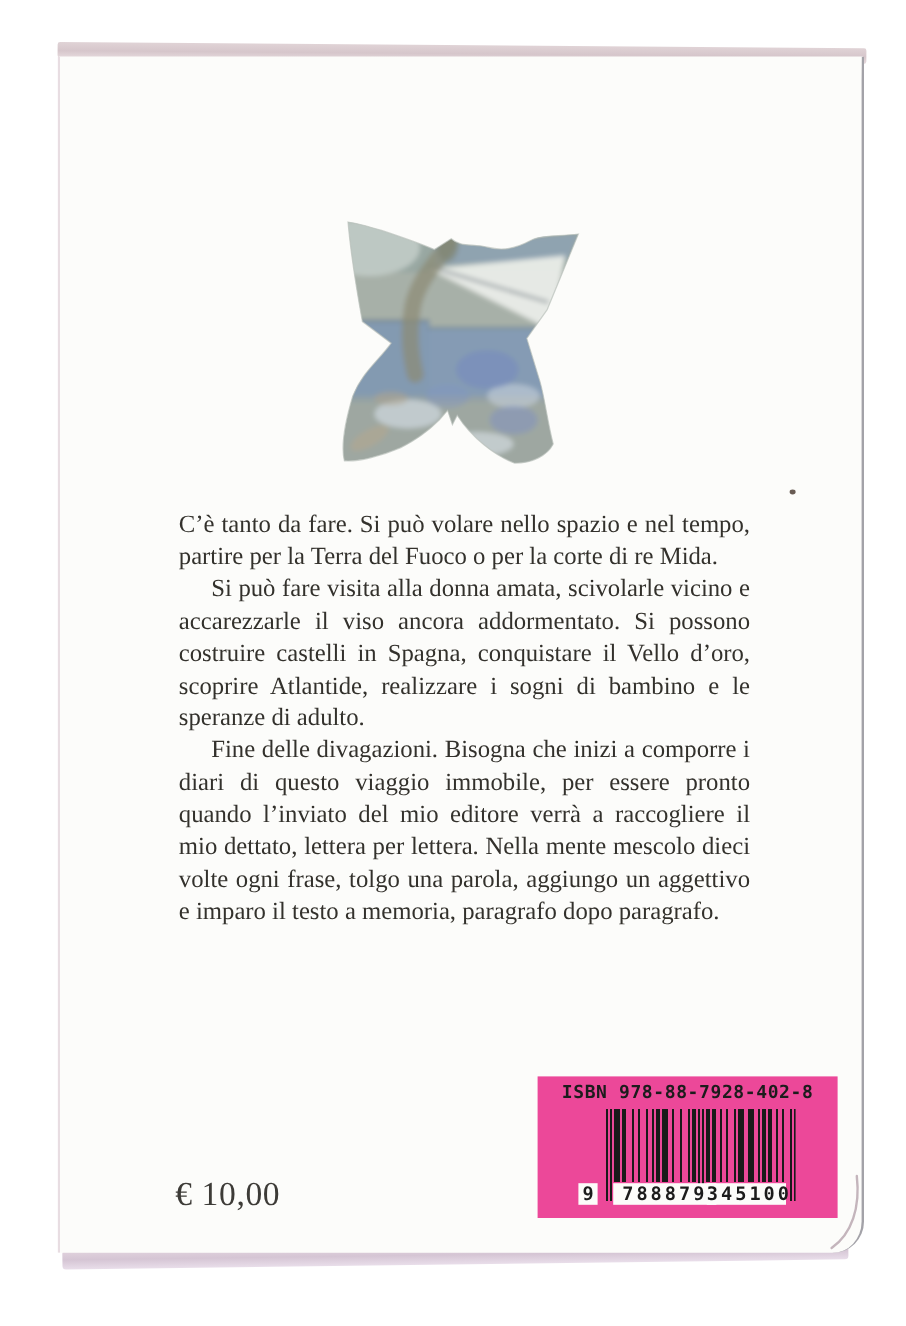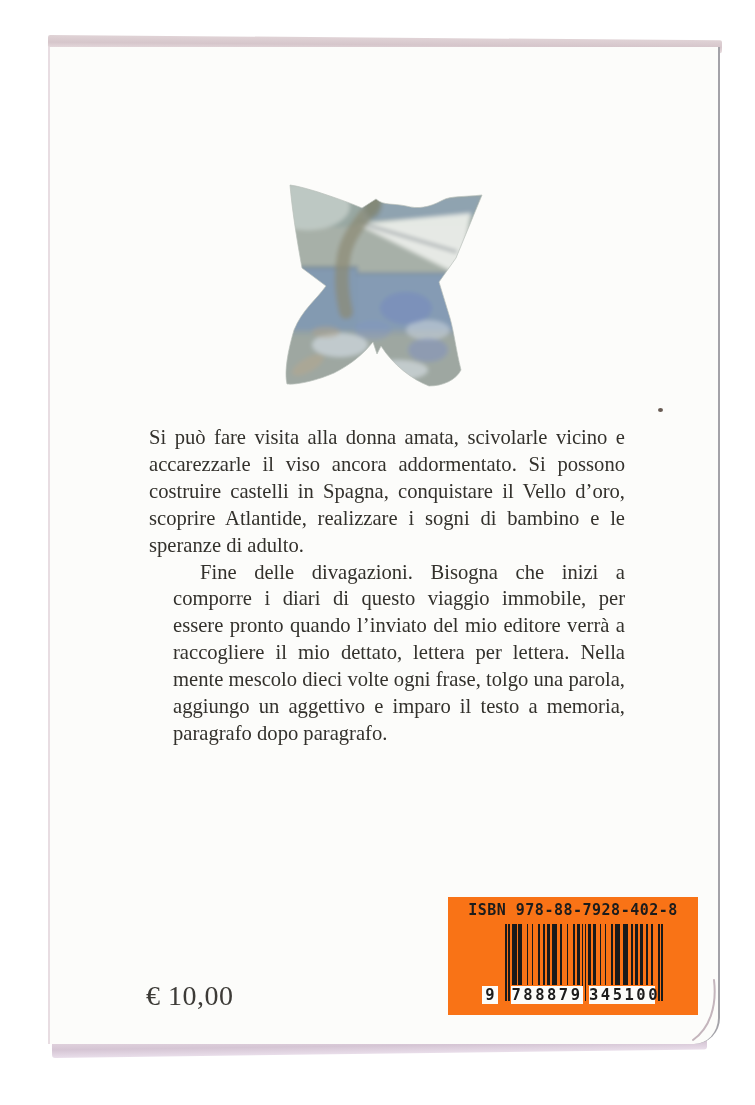--- a/index.html
+++ b/index.html
@@ -37,43 +37,43 @@
   
   .artwork{position:absolute;left:278px;top:180px;width:206px;height:215px;}
   
   .blurb{
     position:absolute;left:149px;top:424px;width:476px;
     color:#33312c;
     font-size:20.6px;line-height:26.9px;
     text-align:justify;
   }
   .blurb p{margin:0;}
-  .blurb p + p{text-indent:27px;margin-left:24px;}
+  .blurb p + p{text-indent:27px;}
   
   .price{
     position:absolute;left:146px;top:980px;
     color:#3d3b37;font-size:28px;letter-spacing:.5px;
   }
   
-  .isbn-block{position:absolute;left:448px;top:897px;width:250px;height:118px;background:#f97316;}
+  .isbn-block{position:absolute;left:448px;top:897px;width:250px;height:118px;background:#ec4899;}
   .isbn-label{
     position:absolute;left:0;top:4px;width:250px;text-align:center;
     font-family:"DejaVu Sans Mono", monospace;
     font-size:15px;font-weight:600;letter-spacing:.5px;color:#1c1c1c;
     white-space:nowrap;
   }
   .bars{position:absolute;left:57px;top:27px;width:158px;height:77px;}
   .bc-digit{
     position:absolute;
     font-family:"DejaVu Sans Mono", monospace;
     font-size:15.5px;font-weight:600;color:#1c1c1c;
     top:89px;text-align:center;background:#fcfcfa;
   }
   .bc-first{left:34px;width:16px;letter-spacing:0;}
-  .bc-left{left:63px;width:72px;letter-spacing:2.5px;}
+  .bc-left{left:63px;width:86px;letter-spacing:2.5px;}
   .bc-right{left:141px;width:66px;letter-spacing:2.5px;}
 </style>
 </head>
 <body>
 
 <div class="edge-top"></div>
 <div class="edge-bottom"></div>
 
 <div class="book-cover"></div>
 
@@ -129,20 +129,21 @@
     <ellipse cx="48" cy="152" rx="14" ry="6" fill="#b0a48d" opacity="0.5"></ellipse>
   </g>
   <path d="M12,5 C14,28 18,55 24,88 L48,106 C38,120 24,130 16,150 C10,170 6,192 9,204
            C20,205 40,200 56,193 C70,186 80,178 88,170 L95,162 L99,174 L103,166
            C115,185 135,200 151,206 C165,206 178,200 183,190 C178,170 176,152 172,138
            L161,102 L178,78 L204,15 C185,17 172,16 165,20 C150,28 140,29 128,26
            C115,23 106,26 98,19 L84,28 C70,22 55,17 40,12 C30,9 20,6 12,5 Z" fill="none" stroke="#b9c1ba" stroke-width="1" opacity="0.7"></path>
 </svg>
 
 <div class="blurb">
+  <p>C’è tanto da fare. Si può volare nello spazio e nel tempo, partire per la Terra del Fuoco o per la corte di re Mida.</p>
   <p>Si può fare visita alla donna amata, scivolarle vicino e accarezzarle il viso ancora addormentato. Si possono costruire castelli in Spagna, conquistare il Vello d’oro, scoprire Atlantide, realizzare i sogni di bambino e le speranze di adulto.</p>
   <p>Fine delle divagazioni. Bisogna che inizi a comporre i diari di questo viaggio immobile, per essere pronto quando l’inviato del mio editore verrà a raccogliere il mio dettato, lettera per lettera. Nella mente mescolo dieci volte ogni frase, tolgo una parola, aggiungo un aggettivo e imparo il testo a memoria, paragrafo dopo paragrafo.</p>
 </div>
 
 <div class="price">€ 10,00</div>
 
 <div class="isbn-block">
   <div class="isbn-label">ISBN 978-88-7928-402-8</div>
   <svg id="barcode-svg" class="bars" viewBox="0 0 95 77" preserveAspectRatio="none" shape-rendering="crispEdges" xmlns="http://www.w3.org/2000/svg">
       <rect x="0" y="0" width="1" height="77" fill="#1a1a1a"></rect>

